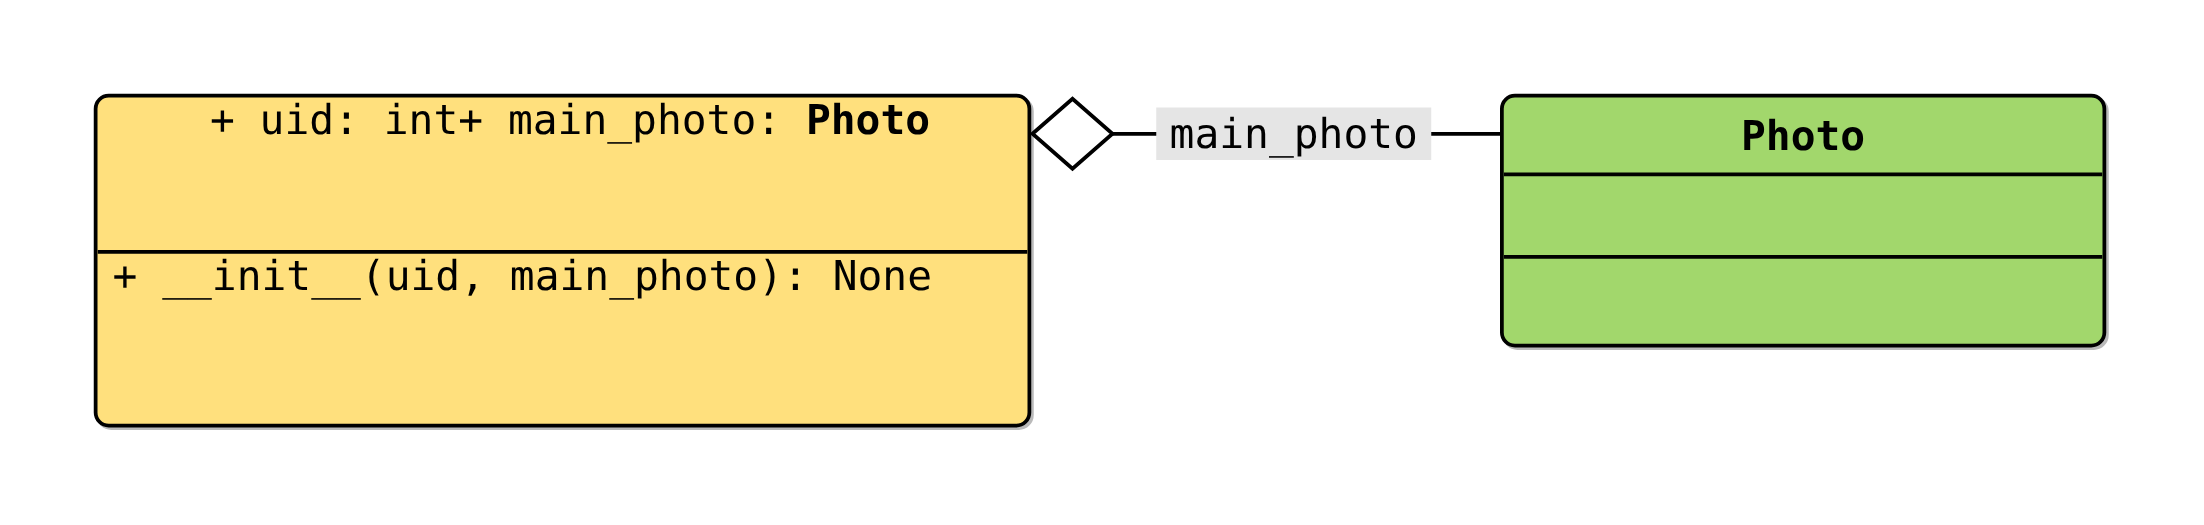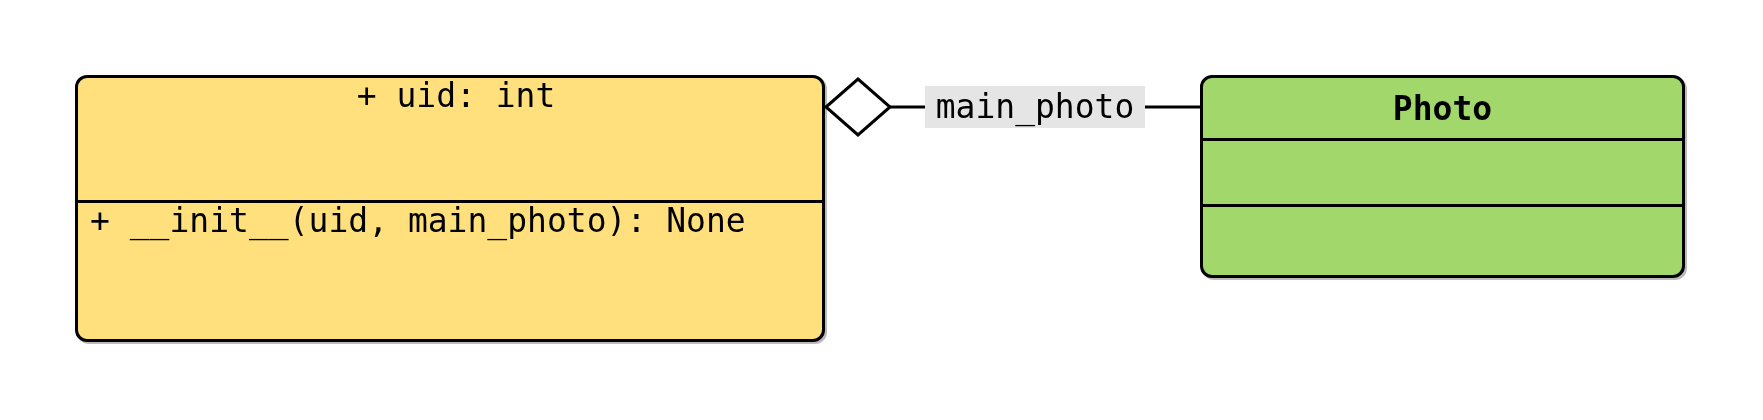--- a/index.html
+++ b/index.html
@@ -83,20 +83,21 @@
   }
 </style>
 </head>
 <body>
 
 <div class="canvas">
 
   <div class="uml-class user" style="background-color: rgb(255, 224, 125);">
     <div class="uml-attrs">
       <div class="member-line"><span>+ uid: int</span><b></b></div>
+      <div class="member-line"><span>+ main_photo: </span><b>Photo</b></div>
     </div>
     <div class="uml-methods">
       <div class="member-line"><span>+ __init__(uid, main_photo): None</span><b></b></div>
     </div>
   </div>
 
   <div class="uml-class photo" style="background-color: rgb(162, 215, 108);">
     <div class="uml-header">
       <span>Photo</span>
     </div>

